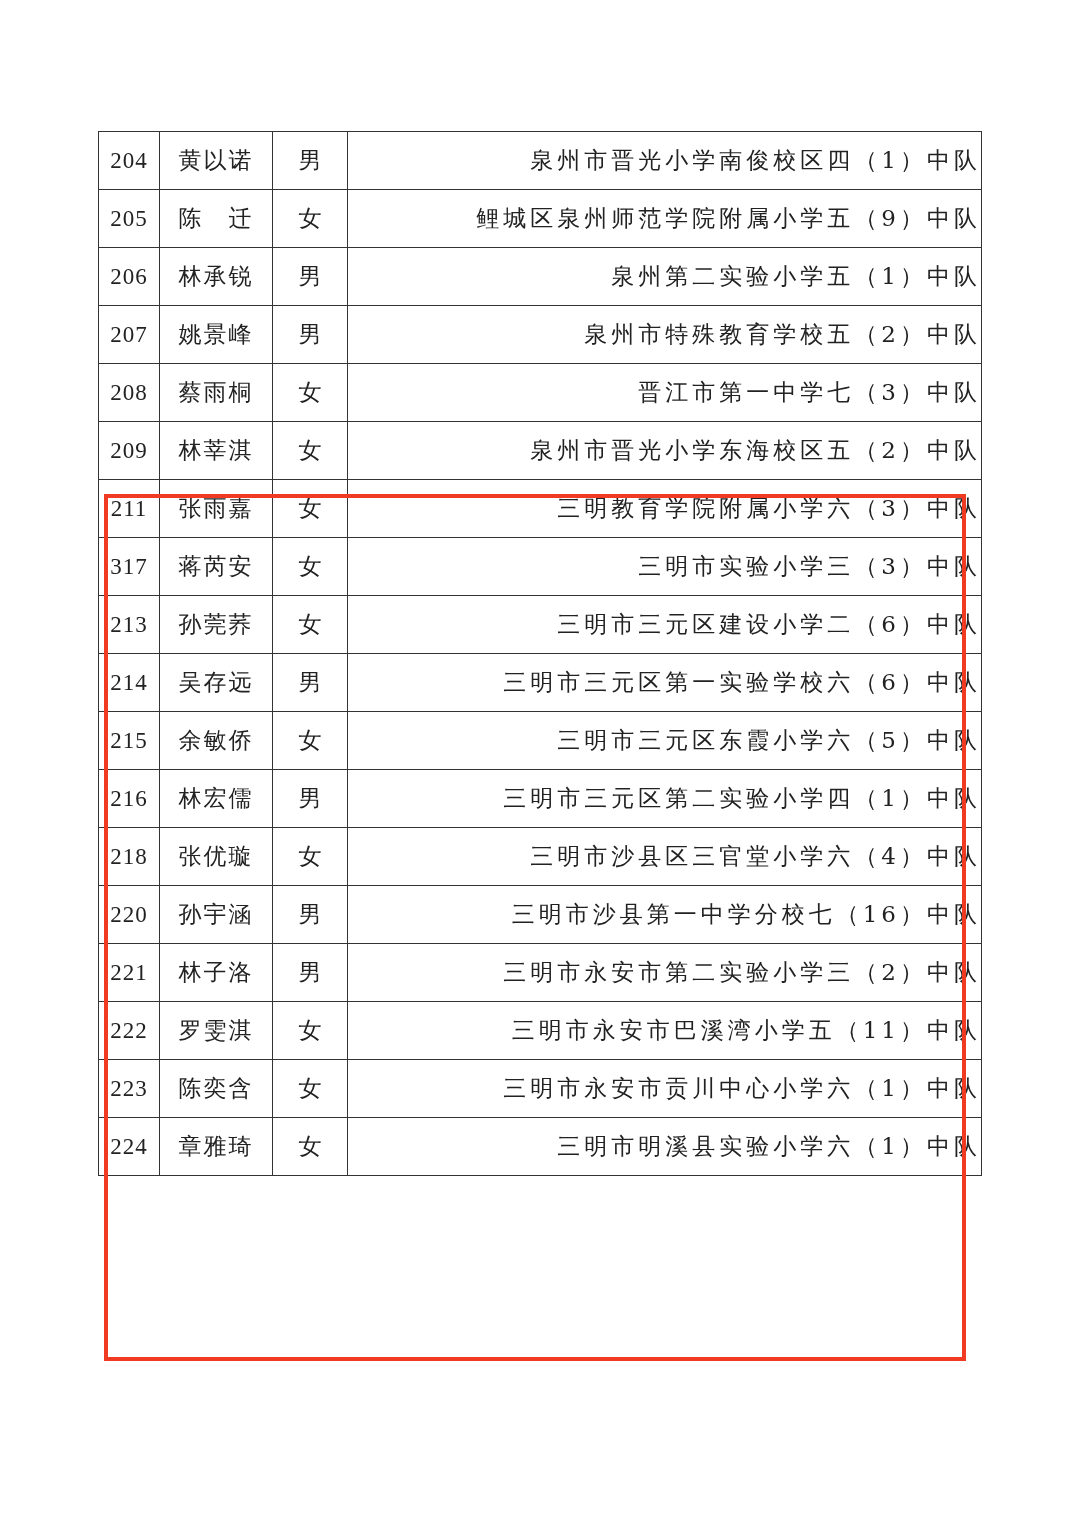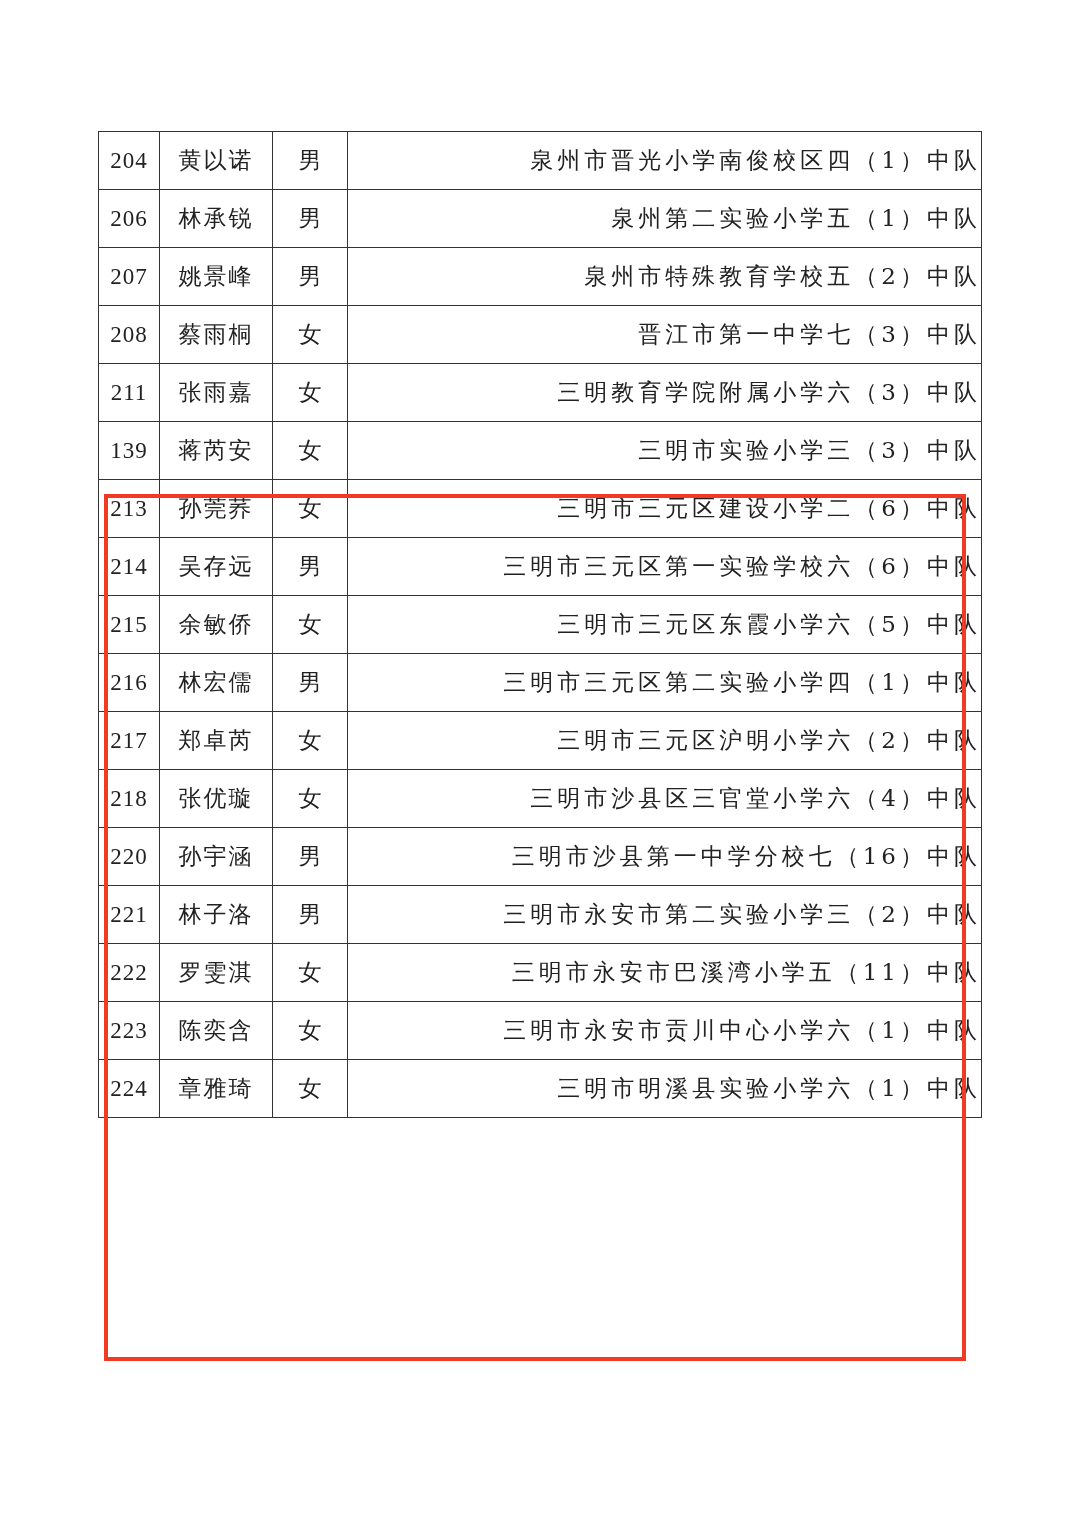--- a/index.html
+++ b/index.html
@@ -77,45 +77,57 @@
 <div class="page">
   <table class="roster">
     <tbody>
       <tr>
         <td class="c-num">204</td>
         <td class="c-name">黄以诺</td>
         <td class="c-gender">男</td>
         <td class="c-unit">泉州市晋光小学南俊校区四（1）中队</td>
       </tr>
       <tr>
+        <td class="c-num">205</td>
+        <td class="c-name">陈　迁</td>
+        <td class="c-gender">女</td>
+        <td class="c-unit">鲤城区泉州师范学院附属小学五（9）中队</td>
+      </tr>
+      <tr>
         <td class="c-num">206</td>
         <td class="c-name">林承锐</td>
         <td class="c-gender">男</td>
         <td class="c-unit">泉州第二实验小学五（1）中队</td>
       </tr>
       <tr>
         <td class="c-num">207</td>
         <td class="c-name">姚景峰</td>
         <td class="c-gender">男</td>
         <td class="c-unit">泉州市特殊教育学校五（2）中队</td>
       </tr>
       <tr>
         <td class="c-num">208</td>
         <td class="c-name">蔡雨桐</td>
         <td class="c-gender">女</td>
         <td class="c-unit">晋江市第一中学七（3）中队</td>
       </tr>
       <tr>
+        <td class="c-num">209</td>
+        <td class="c-name">林莘淇</td>
+        <td class="c-gender">女</td>
+        <td class="c-unit">泉州市晋光小学东海校区五（2）中队</td>
+      </tr>
+      <tr>
         <td class="c-num">211</td>
         <td class="c-name">张雨嘉</td>
         <td class="c-gender">女</td>
         <td class="c-unit">三明教育学院附属小学六（3）中队</td>
       </tr>
       <tr>
-        <td class="c-num">139</td>
+        <td class="c-num">317</td>
         <td class="c-name">蒋芮安</td>
         <td class="c-gender">女</td>
         <td class="c-unit">三明市实验小学三（3）中队</td>
       </tr>
       <tr>
         <td class="c-num">213</td>
         <td class="c-name">孙莞荞</td>
         <td class="c-gender">女</td>
         <td class="c-unit">三明市三元区建设小学二（6）中队</td>
       </tr>
@@ -129,26 +141,20 @@
         <td class="c-num">215</td>
         <td class="c-name">余敏侨</td>
         <td class="c-gender">女</td>
         <td class="c-unit">三明市三元区东霞小学六（5）中队</td>
       </tr>
       <tr>
         <td class="c-num">216</td>
         <td class="c-name">林宏儒</td>
         <td class="c-gender">男</td>
         <td class="c-unit">三明市三元区第二实验小学四（1）中队</td>
-      </tr>
-      <tr>
-        <td class="c-num">217</td>
-        <td class="c-name">郑卓芮</td>
-        <td class="c-gender">女</td>
-        <td class="c-unit">三明市三元区沪明小学六（2）中队</td>
       </tr>
       <tr>
         <td class="c-num">218</td>
         <td class="c-name">张优璇</td>
         <td class="c-gender">女</td>
         <td class="c-unit">三明市沙县区三官堂小学六（4）中队</td>
       </tr>
       <tr>
         <td class="c-num">220</td>
         <td class="c-name">孙宇涵</td>

